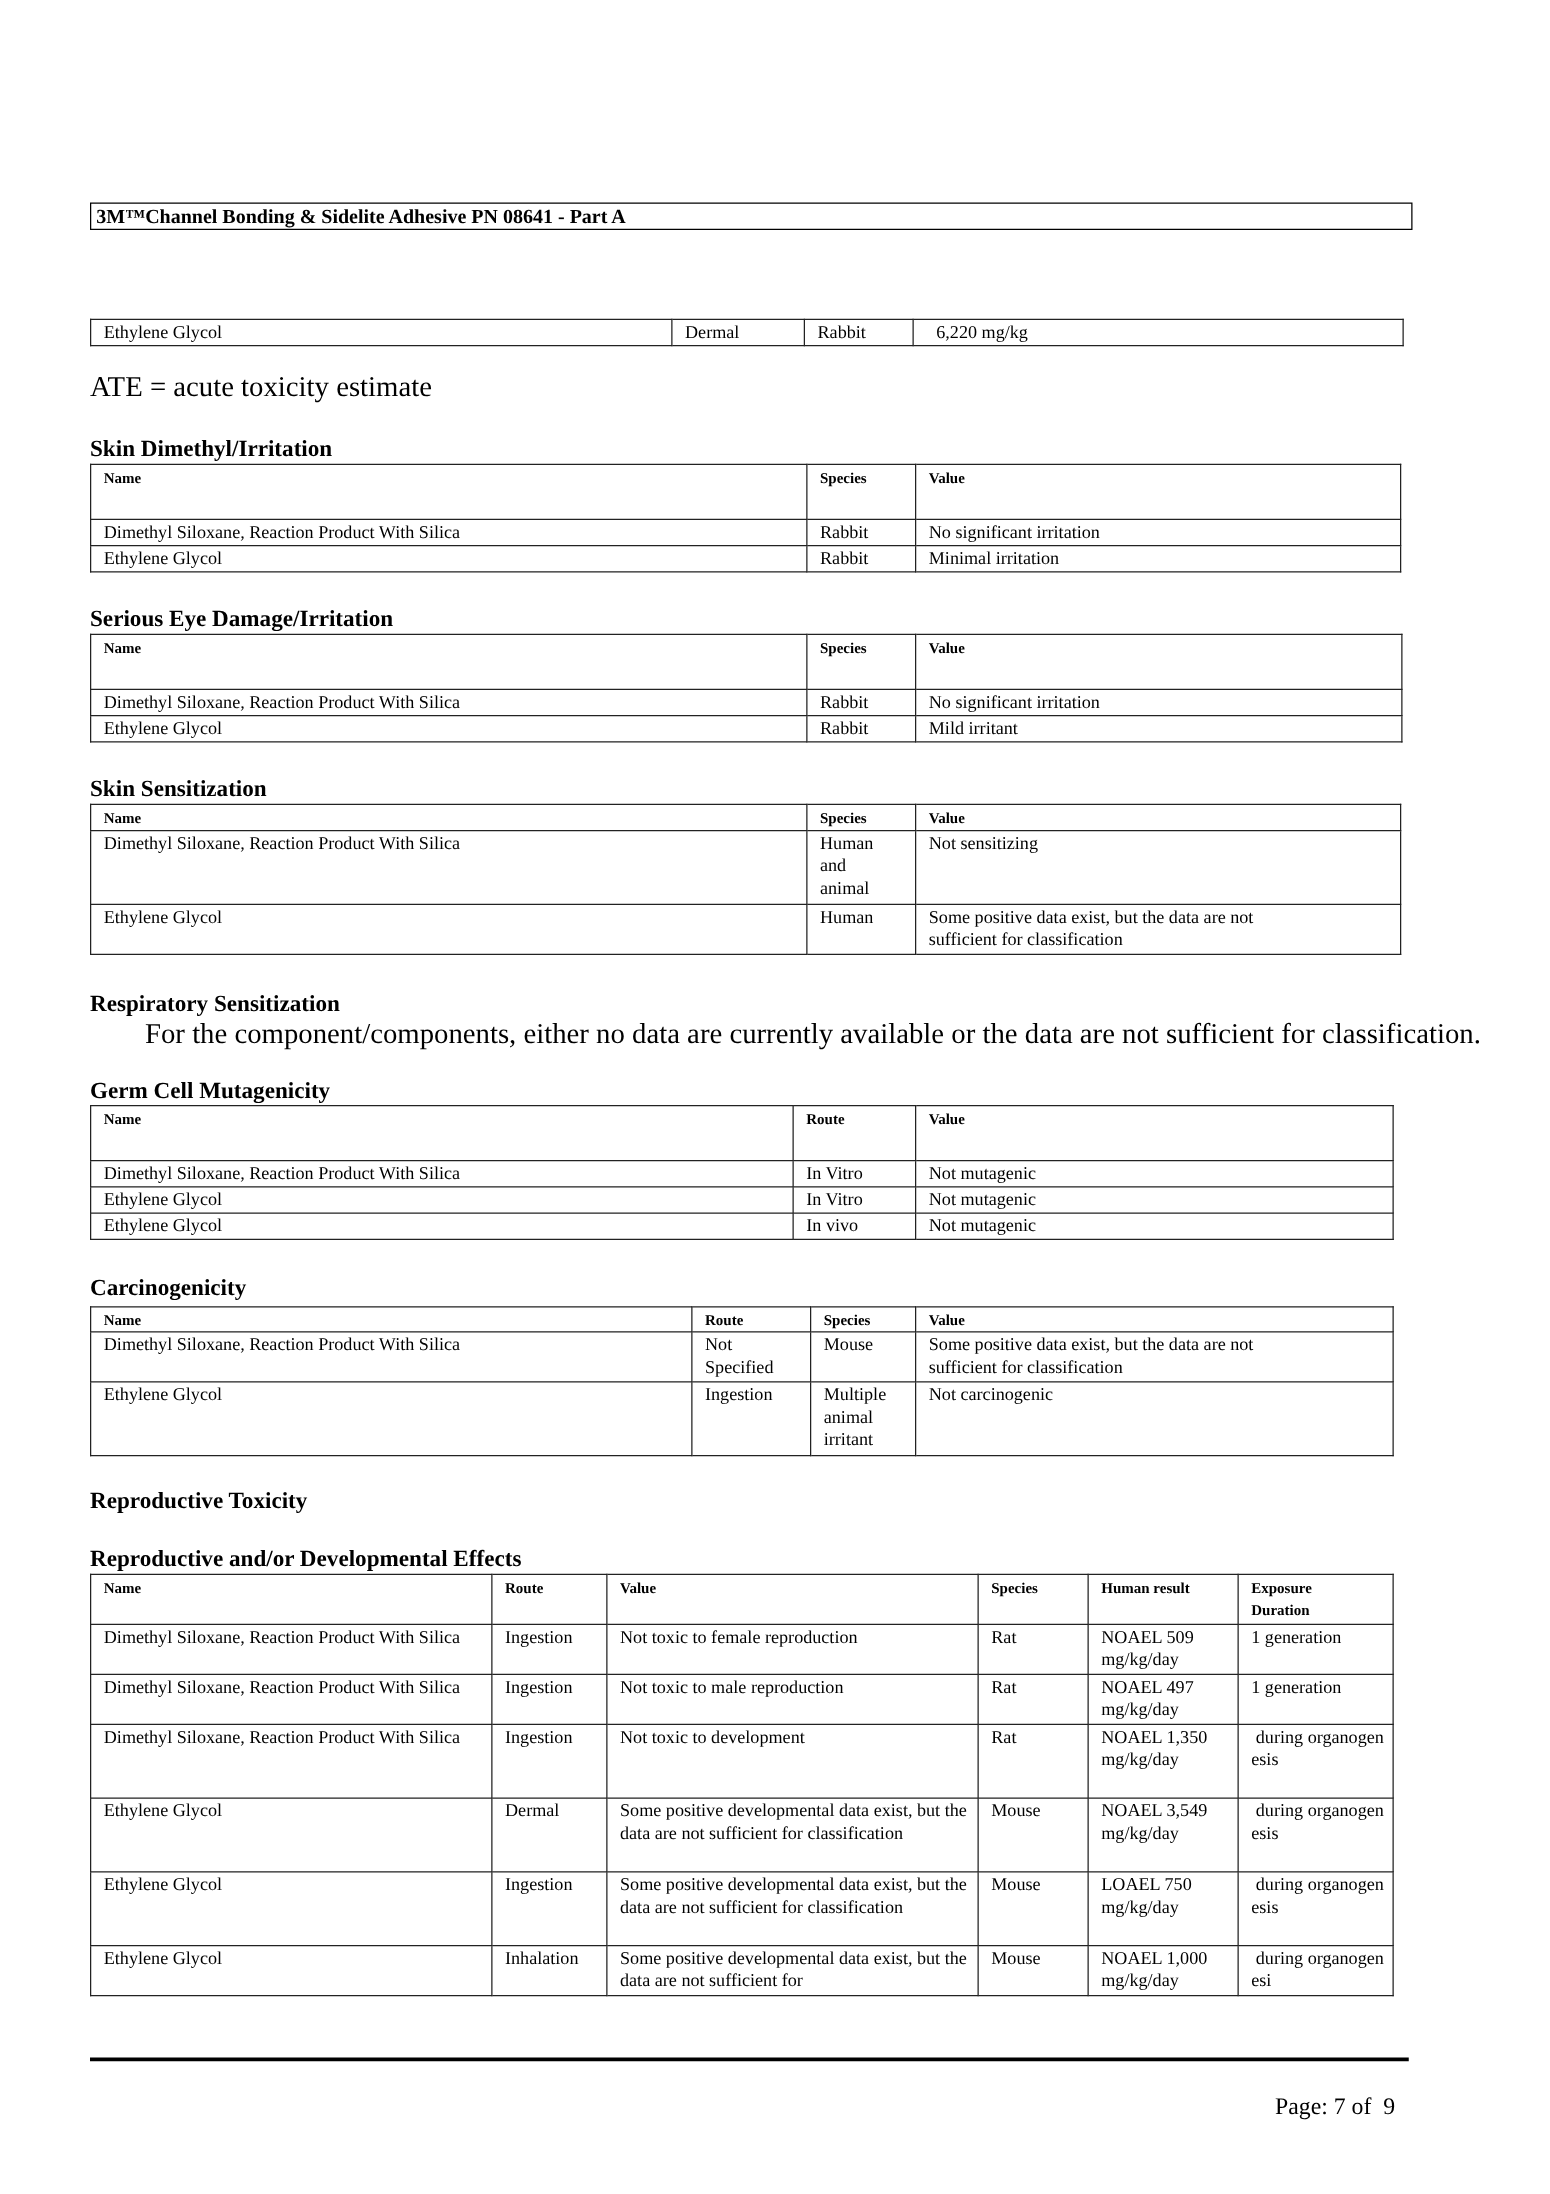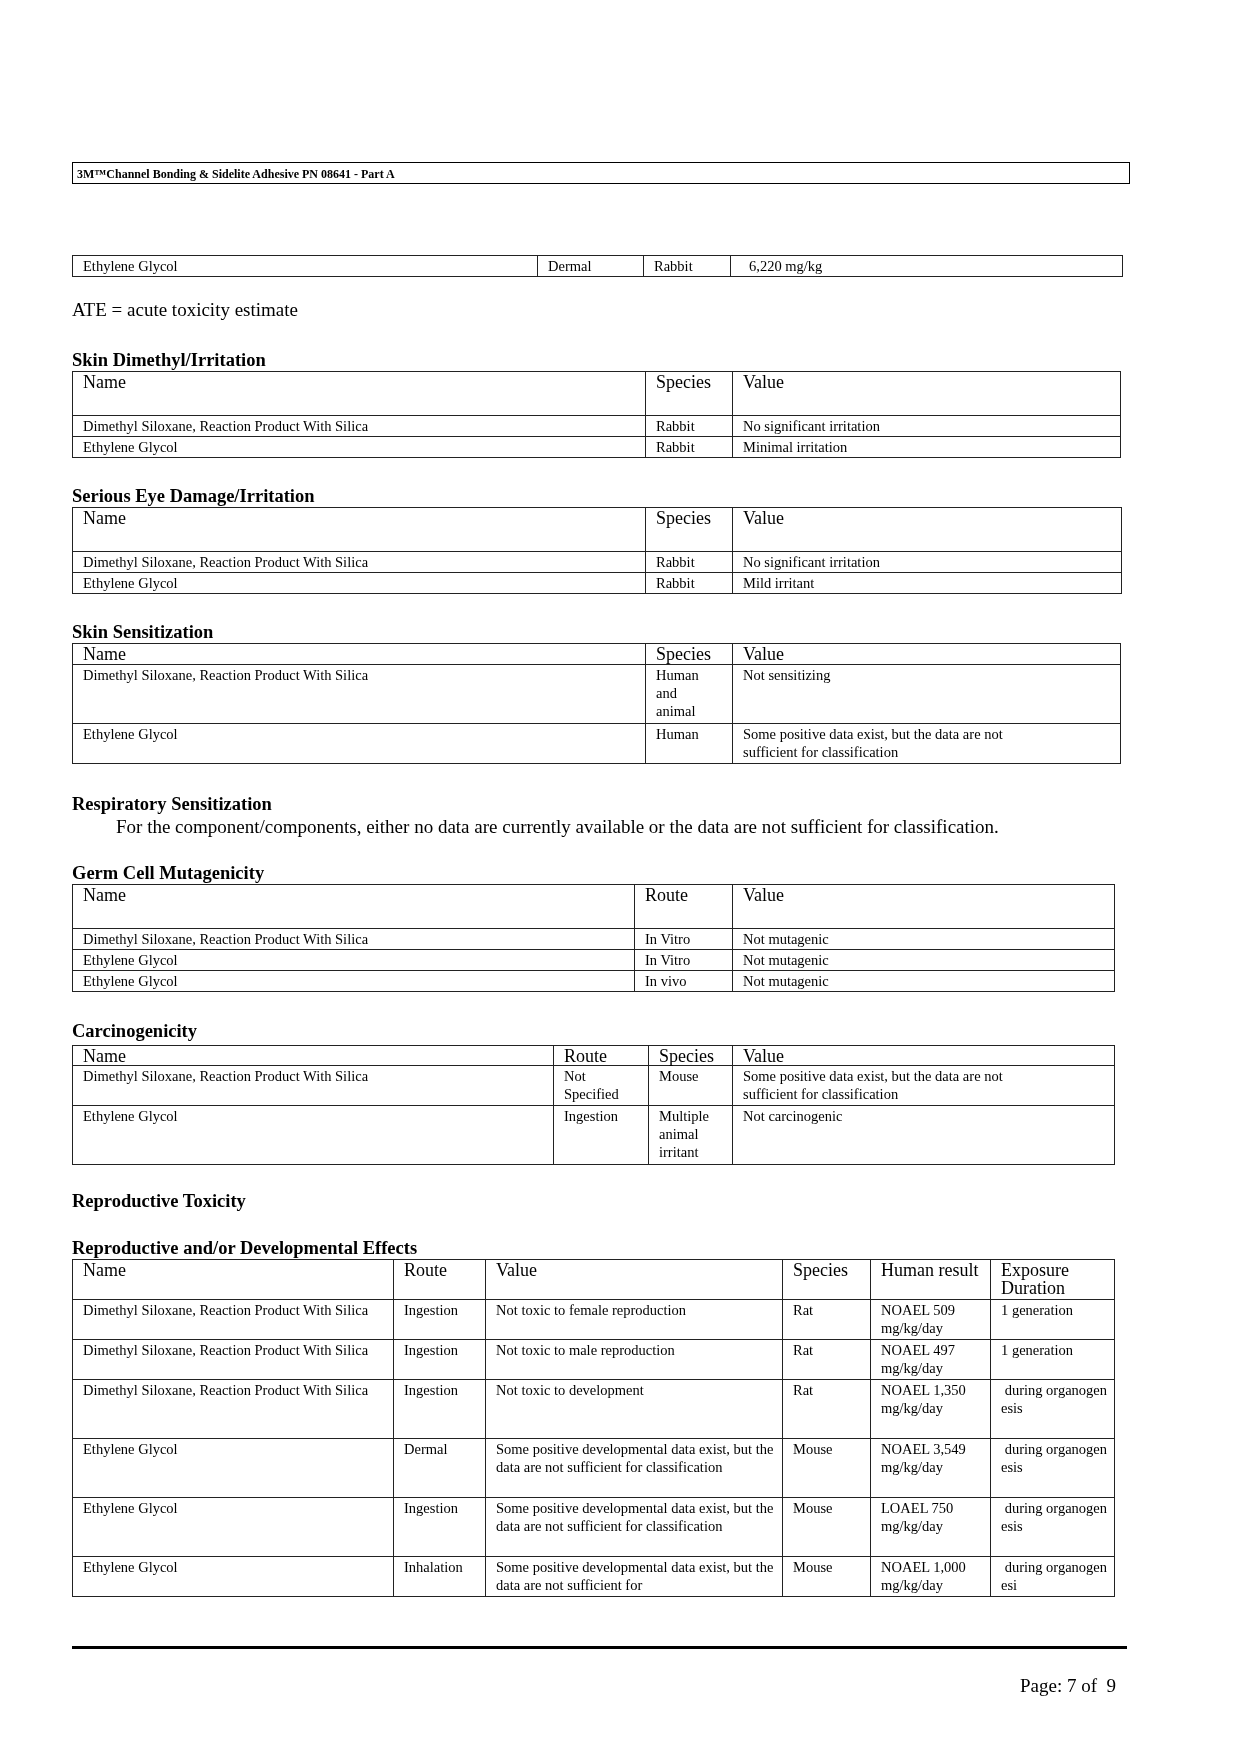--- a/index.html
+++ b/index.html
@@ -1,26 +1,26 @@
 <!DOCTYPE html>
 <html><head>
 <meta charset="utf-8">
 <style>
   html, body { margin:0; padding:0; background:#ffffff; }
   body { width:1240px; height:1755px; position:relative; overflow:hidden;
          font-family:"Liberation Serif", "DejaVu Serif", serif; color:#000; }
   .abs { position:absolute; }
   .doc-header { left:72px; top:162px; width:1058px; height:22px; border:1.5px solid #000;
-                font-weight:bold; font-size:12px; line-height:22px; padding-left:4px; box-sizing:border-box; }
+                font-weight:bold; font-size:16px; line-height:22px; padding-left:4px; box-sizing:border-box; }
   table.sds { position:absolute; border-collapse:collapse; table-layout:fixed; font-size:14.5px; line-height:18px; }
   table.sds td, table.sds th { border:1.6px solid #222; vertical-align:top; text-align:left;
                 padding:1px 4px 0 10px; box-sizing:border-box; }
-  table.sds th { font-weight:normal; font-size:18px; }
+  table.sds th { font-weight:bold; font-size:12px; }
   .sec-title { position:absolute; left:72px; font-weight:bold; font-size:18.5px; line-height:22px; }
-  .plain { position:absolute; left:72px; font-size:19px; line-height:22px; }
+  .plain { position:absolute; left:72px; font-size:23px; line-height:22px; }
   .footer-rule { position:absolute; left:72px; top:1646px; width:1055px; height:2.5px; background:#000; }
   .page-num { position:absolute; left:1020px; top:1675px; font-size:19px; }
   .tall-head th { height:44px; }
 </style>
 </head>
 <body>
 
 <div class="abs doc-header">3M™Channel Bonding &amp; Sidelite Adhesive PN 08641 - Part A</div>
 
 <table class="sds" style="left:72px; top:255px; width:1050px;">

